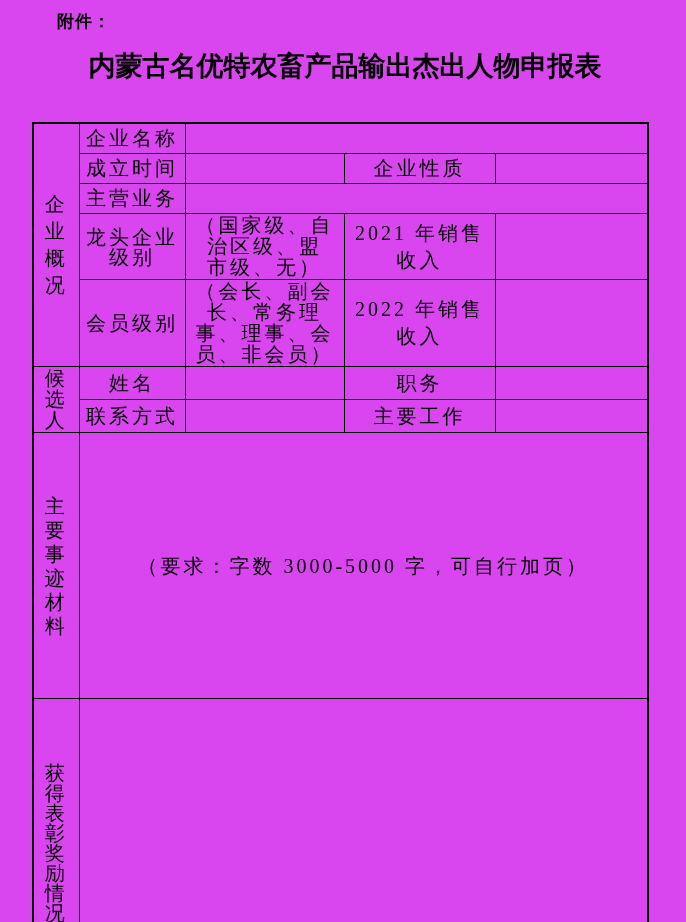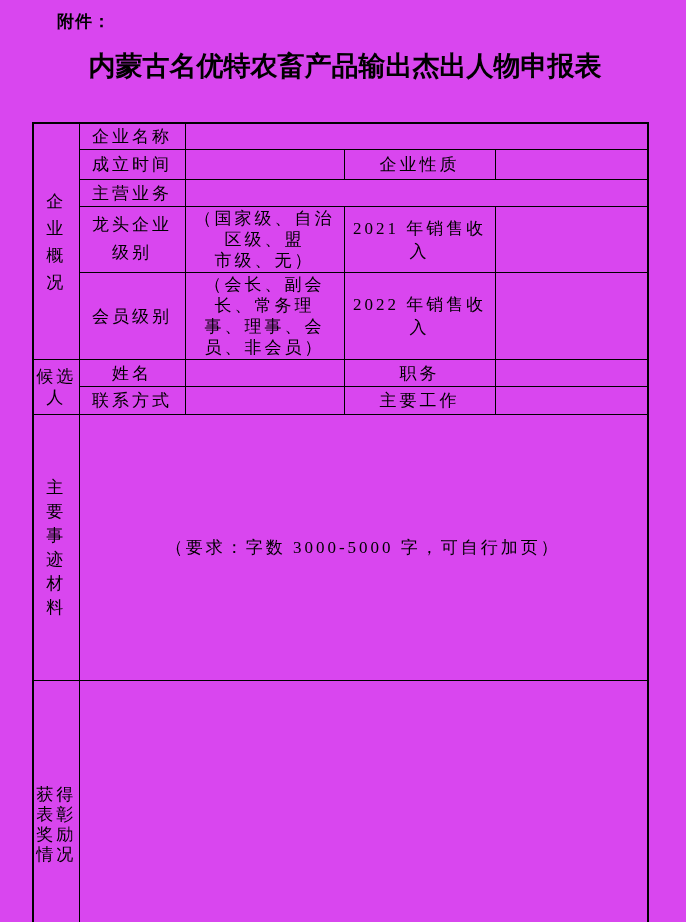--- a/index.html
+++ b/index.html
@@ -41,21 +41,21 @@
     width: 615px;
     border-collapse: collapse;
     table-layout: fixed;
     border: 2px solid #000;
     box-shadow: 0 2px 0 rgba(0,0,0,0.18);
   }
   table.form td {
     border: 1px solid #000;
     text-align: center;
     vertical-align: middle;
-    font-size: 17px;
+    font-size: 20px;
     letter-spacing: 3px;
     padding: 1px 2px;
     overflow: hidden;
   }
   
   tr.r1 { height: 23px; }
   tr.r2 { height: 30px; }
   tr.r3 { height: 27px; }
   tr.r4 { height: 43px; }
   tr.r5 { height: 47px; }
@@ -77,22 +77,21 @@
 
   td.hint {
     white-space: pre-line;
     letter-spacing: 0;
     font-size: 12.5px;
     line-height: 21px;
     padding: 1px 2px;
   }
   td.wrap-label {
     white-space: pre-line;
-    line-height: 28px;
-    font-family: Liberation Mono, monospace;
+    line-height: 20px;
   }
   td.num-label { letter-spacing: 2px; font-family: Liberation Serif, serif; }
   td.bigcell {
     vertical-align: top;
     text-align: left;
     padding: 8px 8px;
     letter-spacing: 1.5px;
     line-height: 20px;
   }
 </style>

